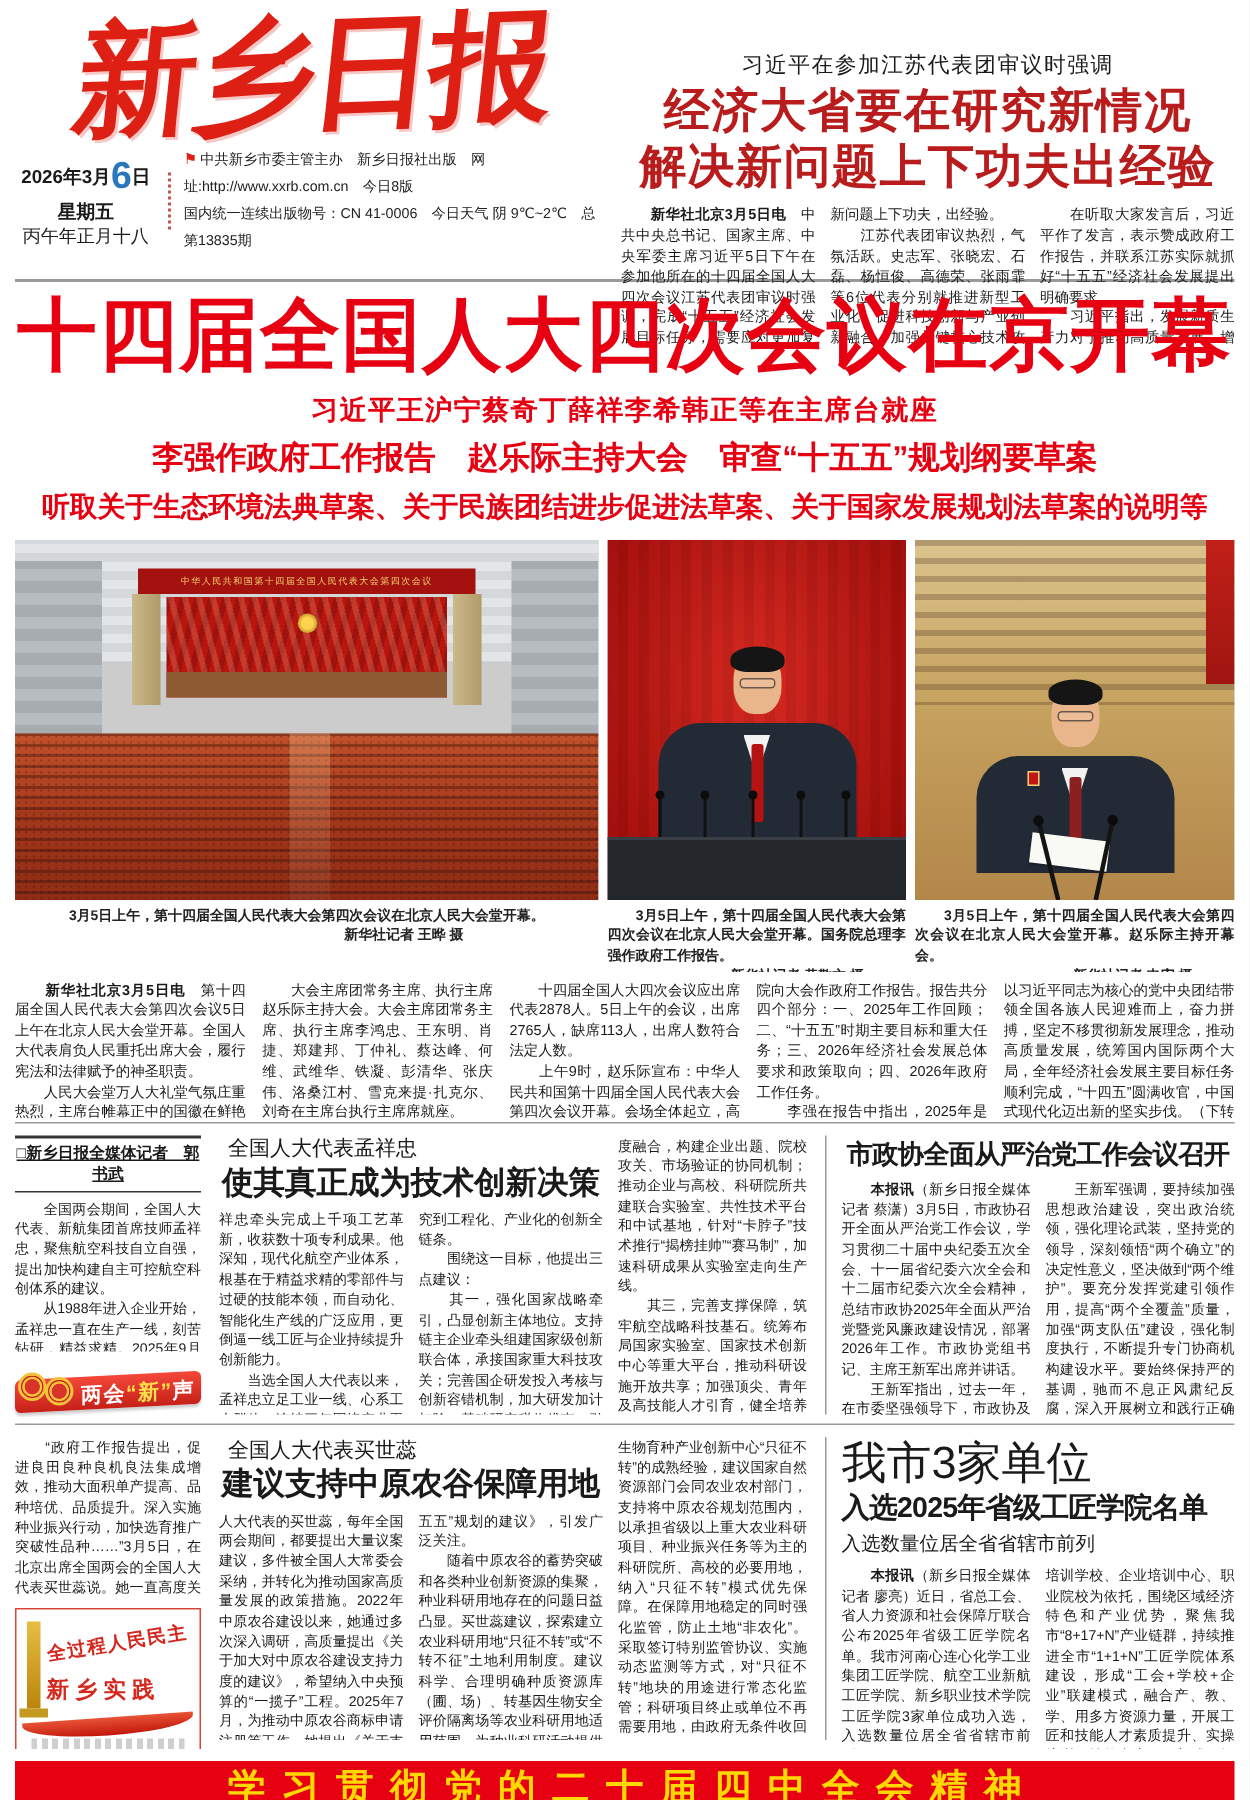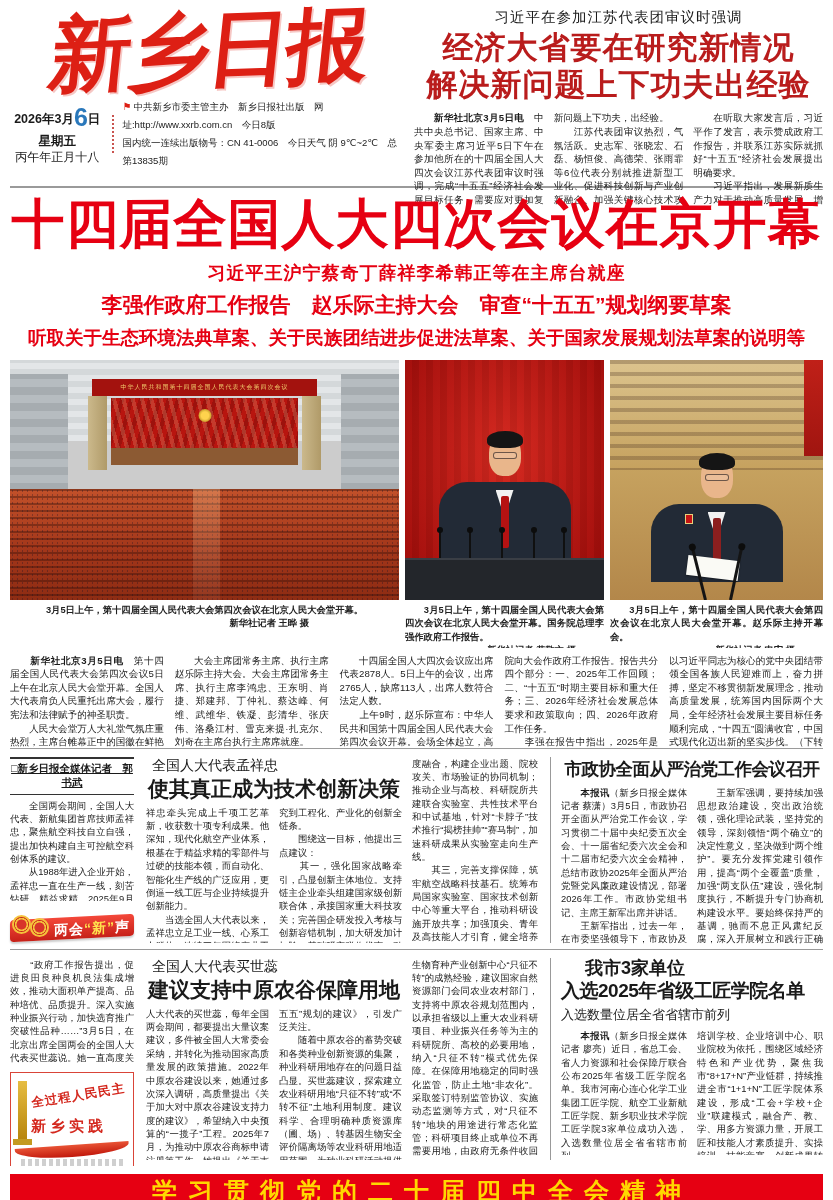--- a/index.html
+++ b/index.html
@@ -15,21 +15,21 @@
   .mh-meta { display:flex; margin-top:5px; align-items:center; }
   .mh-date { width:118px; text-align:center; line-height:1.25; }
   .mh-date .d1 { font-size:12.5px; font-weight:bold; }
   .mh-date .big6 { font-size:25px; color:#2a78bb; font-weight:bold; vertical-align:-3px; }
   .mh-date .d2 { font-size:12px; margin-top:1px; }
   .mh-dots { border-left:2px dotted #c9534f; height:38px; margin:0 8px; }
   .mh-info { font-size:9.5px; line-height:1.9; color:#222; }
   .flag-ico { color:#dd1f14; font-size:10px; margin-right:2px; }
 
   .top-story { flex:1; padding-left:8px; padding-top:2px; }
-  .ts-kicker { text-align:center; font-size:14.5px; letter-spacing:1px; margin-bottom:2px; }
+  .ts-kicker { text-align:center; font-size:14.5px; letter-spacing:1px; margin-bottom:2px;margin-top:26px; }
   .ts-headline { text-align:center; font-weight:900; font-size:31px; line-height:1.2; letter-spacing:1px; color:#b91c1c; }
   .ts-cols { display:flex; gap:10px; margin-top:8px; height:96px; overflow:hidden; }
   .ts-col { flex:1; font-size:9.6px; line-height:1.42; text-align:justify; }
   .pre { white-space:pre-line; }
 
   .rule-heavy { border-top:2px solid #9a9a9a; margin:4px 10px 0; }
   .rule { border-top:1px solid #9a9a9a; margin:0 10px; }
 
   
   .lead-head { text-align:center; padding-top:8px; padding-bottom:4px; }
@@ -106,21 +106,21 @@
   .bc-c1 { grid-column:1; grid-row:2; } .bc-c2 { grid-column:2; grid-row:2; } .bc-c3 { grid-column:3; grid-row:1/3; }
   .smalltext { font-size:9.4px; line-height:1.42; text-align:justify; overflow:hidden; }
 
   .byline-box { border-top:2px solid #333; border-bottom:1px solid #333; padding:3px 0 4px; font-size:10.5px; font-weight:bold; text-align:center; margin-bottom:4px;text-decoration:underline; }
   .kicker { font-size:14px; margin:0 0 2px 6px; }
   .headline-c { font-weight:900; font-size:21px; text-align:center; letter-spacing:0; line-height:1.15; margin-bottom:5px; }
   .headline-r { font-weight:900; font-size:17.5px; text-align:center; letter-spacing:-.5px; margin-bottom:5px; white-space:nowrap; }
   .split-2col { display:flex; gap:10px; height:calc(100% - 28px); overflow:hidden; }
   .split-2col > div { flex:1; }
 
-  .gj-h1 { font-weight:700; font-size:18px; line-height:1.2;margin-left:24px; }
+  .gj-h1 { font-weight:400; font-size:30px; line-height:1.2; }
   .gj-h2 { font-weight:900; font-size:19px; line-height:1.25; letter-spacing:-.5px; white-space:nowrap; }
   .gj-sub { font-size:13px; margin:3px 0 5px; }
 
   
   .badge1 { position:relative; height:42px; margin-top:6px; }
   .badge1-ribbon { position:absolute; left:0; right:0; top:10px; height:22px; background:linear-gradient(#f4483a,#c62018); border-radius:4px; transform:skewY(-3deg); box-shadow:0 2px 2px rgba(0,0,0,.2); }
   .badge1-em { position:absolute; width:19px; height:19px; border-radius:50%; border:2px solid #f5c23c; background:radial-gradient(circle,#d8342a 0 45%,#f5c23c 50% 60%,#c62018 65%); top:8px; }
   .badge1-em.e1 { left:2px; } .badge1-em.e2 { left:20px; top:11px; }
   .badge1-text { position:absolute; left:44px; top:13px; font-size:14px; font-weight:900; color:#fff; letter-spacing:1px; transform:skewY(-3deg); }
   .badge1-text .q { color:#ffe14d; }

